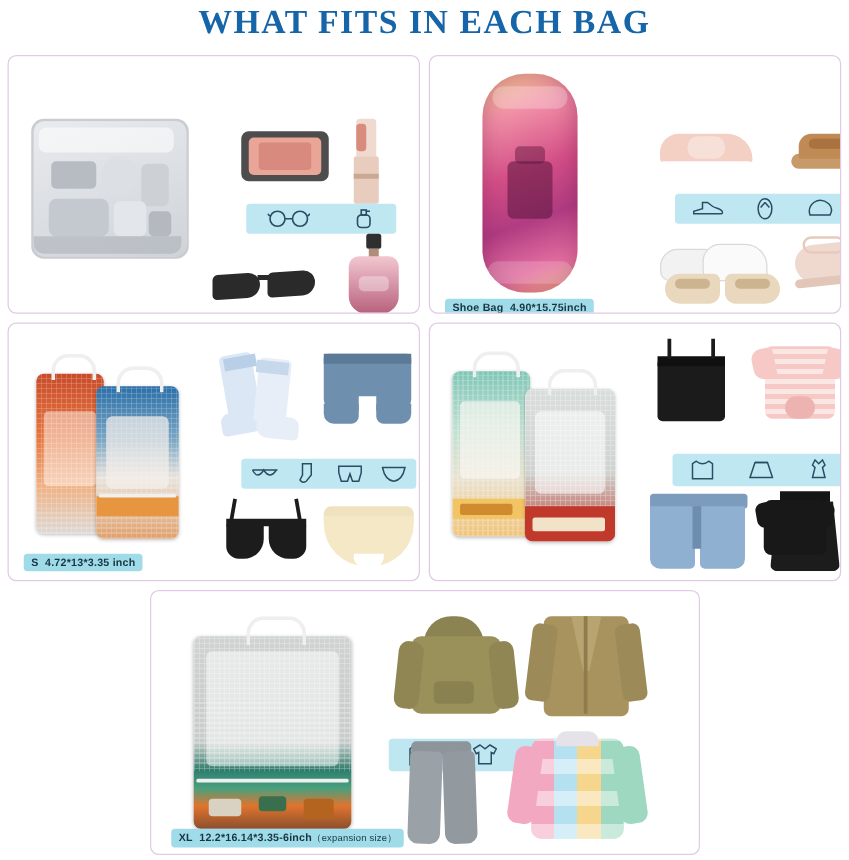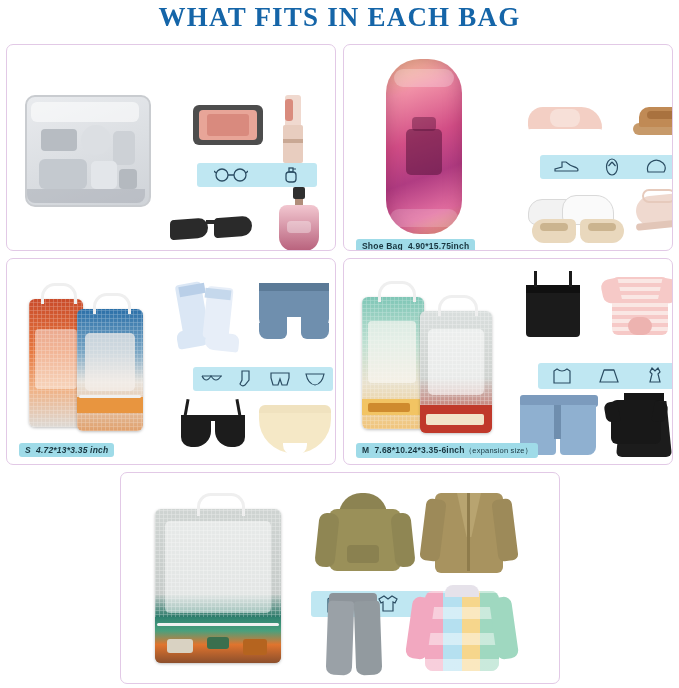--- a/index.html
+++ b/index.html
@@ -287,21 +287,21 @@
     <div style="position:absolute;left:10px;top:0px;width:3px;height:18px;background:#1c1c1c;transform:rotate(10deg);"></div>
     <div style="position:absolute;left:62px;top:0px;width:3px;height:18px;background:#1c1c1c;transform:rotate(-10deg);"></div>
   </div>
 
   <div class="obj" style="left:252px;top:146px;width:72px;height:56px;">
     <div style="position:absolute;left:0;top:0;width:72px;height:12px;background:#f0e2bf;border-radius:6px 6px 0 0;"></div>
     <div style="position:absolute;left:0;top:8px;width:72px;height:40px;background:#f5e8c6;border-radius:0 0 34px 34px;"></div>
     <div style="position:absolute;left:24px;top:38px;width:24px;height:12px;background:#ffffff;border-radius:0 0 10px 10px;"></div>
   </div>
 
-  <div class="label" style="left:12px;top:184px;font-style:italic;">
+  <div class="label" style="left:12px;top:184px;">
     <span>S</span>&nbsp;&nbsp;<span>4.72*13*3.35 inch</span>
   </div>
 </div>
 
 <div class="panel p4">
 
   <div class="obj" style="left:18px;top:22px;width:136px;height:156px;">
     <div class="cube" style="left:0px;top:16px;width:62px;height:132px;background:linear-gradient(180deg,#7fc6b6,#bfe0d2 35%,#e9e2cf 65%,#f0c47a);">
       <div class="mesh" style="opacity:.35;"></div>
       <div style="position:absolute;left:6px;top:24px;width:48px;height:62px;background:rgba(250,248,242,.65);border-radius:4px;"></div>
@@ -359,23 +359,20 @@
     <div style="position:absolute;left:34px;top:10px;width:7px;height:34px;background:#6f8eae;"></div>
   </div>
 
   <div class="obj" style="left:264px;top:134px;width:72px;height:70px;">
     <div style="position:absolute;left:16px;top:0;width:40px;height:10px;background:#151515;"></div>
     <div style="position:absolute;left:8px;top:8px;width:56px;height:56px;background:#1c1c1c;border-radius:2px 2px 6px 6px;clip-path:polygon(10% 0,90% 0,100% 100%,0 100%);"></div>
   </div>
 
   <div class="obj" style="left:262px;top:134px;width:74px;height:72px;opacity:0;"></div>
 
-  <div class="label" style="left:12px;top:184px;">
-    <span>M</span>&nbsp;&nbsp;<span>7.68*10.24*3.35-6inch</span><span class="sub">（expansion size）</span>
-  </div>
 </div>
 
 <div class="obj" style="left:605px;top:392px;width:62px;height:62px;">
   <div style="position:absolute;left:6px;top:8px;width:50px;height:44px;background:#181818;border-radius:6px;"></div>
   <div style="position:absolute;left:0px;top:10px;width:14px;height:20px;background:#181818;border-radius:6px 0 0 6px;transform:rotate(-10deg);"></div>
   <div style="position:absolute;left:48px;top:10px;width:14px;height:20px;background:#181818;border-radius:0 6px 6px 0;transform:rotate(10deg);"></div>
 </div>
 
 <div class="panel p5">
 
@@ -441,13 +438,16 @@
       "></div>
     <div style="position:absolute;left:18px;top:6px;width:74px;height:80px;border-radius:8px;
       background:
         repeating-linear-gradient(0deg, rgba(255,255,255,.45) 0 12px, rgba(0,0,0,0) 12px 26px);
       "></div>
     <div style="position:absolute;left:2px;top:12px;width:22px;height:62px;background:#f2a8c0;border-radius:8px;transform:rotate(8deg);"></div>
     <div style="position:absolute;left:86px;top:12px;width:22px;height:62px;background:#9fd8c0;border-radius:8px;transform:rotate(-8deg);"></div>
     <div style="position:absolute;left:38px;top:0px;width:34px;height:12px;background:#e6e2ea;border-radius:8px 8px 0 0;"></div>
   </div>
 
+  <div class="label" style="left:16px;top:190px;">
+    <span>XL</span>&nbsp;&nbsp;<span>12.2*16.14*3.35-6inch</span><span class="sub">（expansion size）</span>
+  </div>
 </div>
 
 </body></html>

